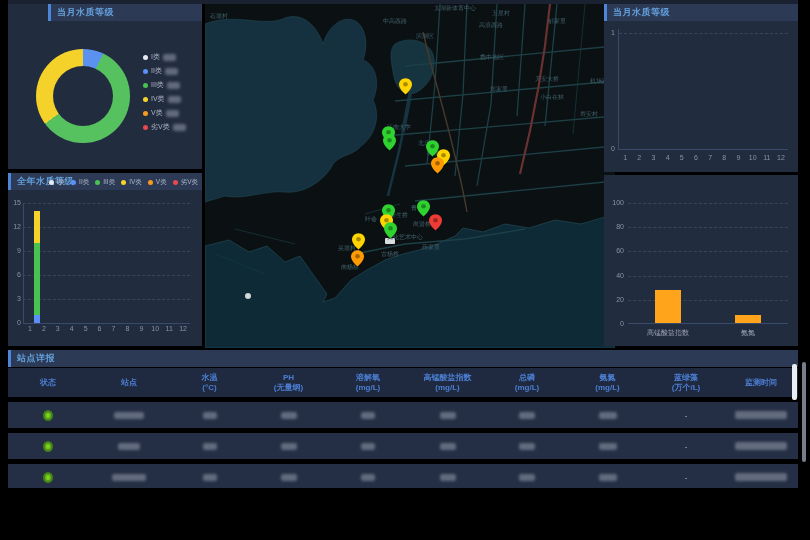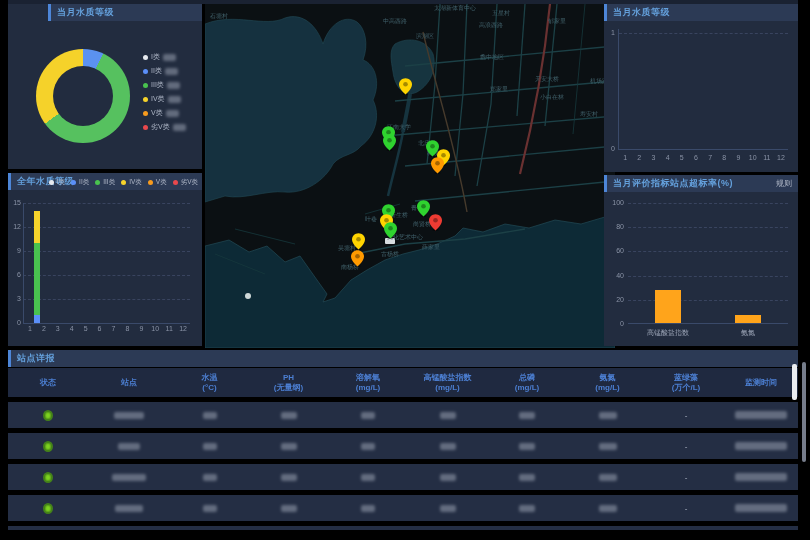--- a/index.html
+++ b/index.html
@@ -31,21 +31,21 @@
   .xrow span { flex:1; text-align:center; color:#8a93a6; font-size:7px; }
   .bar-seg { position:absolute; }
   .vbar { position:absolute; bottom:0; background:#ffa41b; }
   .catlab { position:absolute; color:#9aa3b5; font-size:7px; text-align:center; transform:translateX(-50%); }
   
   #map { position:absolute; left:205px; top:4px; width:410px; height:344px; background:#0b1013; overflow:hidden; }
   .maplabel { position:absolute; color:#40606a; font-size:6px; white-space:nowrap; transform:translate(-50%,-50%); }
   .pin { position:absolute; width:13px; height:17px; }
   .pin svg { display:block; }
   
-  #tablepanel { left:8px; top:350px; width:790px; height:180px; background:transparent; }
+  #tablepanel { left:8px; top:350px; width:790px; height:138px; background:transparent; }
   .thead-row { display:flex; background:#1f2940; height:29px; align-items:center; margin-top:1px; }
   .th { display:flex; flex-direction:column; justify-content:center; align-items:center;
     color:#4c7fd2; font-size:8px; font-weight:bold; line-height:10px; }
   .trow { display:flex; background:#242e44; height:26px; align-items:center; margin-top:5px; }
   .td { display:flex; justify-content:center; align-items:center; }
   .status-dot { width:10px; height:11px; border-radius:50%; background:#7ed321;
     border:2px solid #44821a; box-shadow:0 0 2px #2b5c0e inset; }
   .dash { color:#aeb6c6; font-size:8px; }
   .scrollbar { position:absolute; border-radius:2px; }
 </style>
@@ -340,24 +340,20 @@
       <span>7</span>
       <span>8</span>
       <span>9</span>
       <span>10</span>
       <span>11</span>
       <span>12</span>
     </div>
 </div>
 
 <div class="panel" id="p4" style="left:604px;top:175px;width:194px;height:171px;">
-  <div class="phead">
-    <span class="ptitle">当月评价指标站点超标率(%)</span>
-    <span class="rule-link">规则</span>
-  </div>
   <div class="plot" id="mr-plot" style="left:24px;top:28px;width:160px;height:121px;border-bottom:1px solid #3a4a6a;">
       <span class="ylab" style="left: -20px; top: 117px;">0</span>
       <div class="grid" style="top: 96.8px;"></div>
       <span class="ylab" style="left: -20px; top: 92.8px;">20</span>
       <div class="grid" style="top: 72.6px;"></div>
       <span class="ylab" style="left: -20px; top: 68.6px;">40</span>
       <div class="grid" style="top: 48.4px;"></div>
       <span class="ylab" style="left: -20px; top: 44.4px;">60</span>
       <div class="grid" style="top: 24.2px;"></div>
       <span class="ylab" style="left: -20px; top: 20.2px;">80</span>

